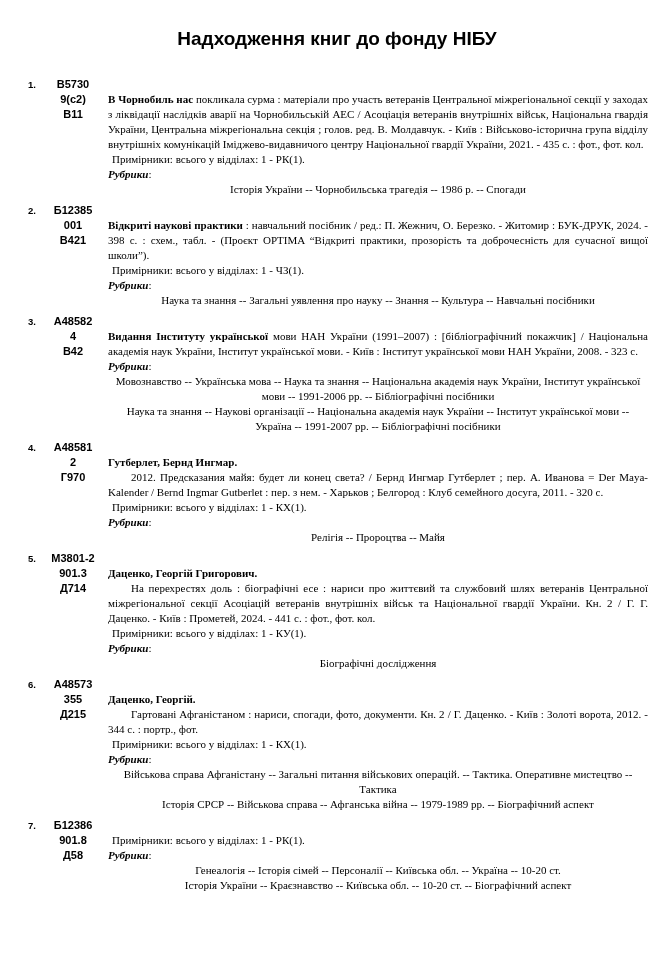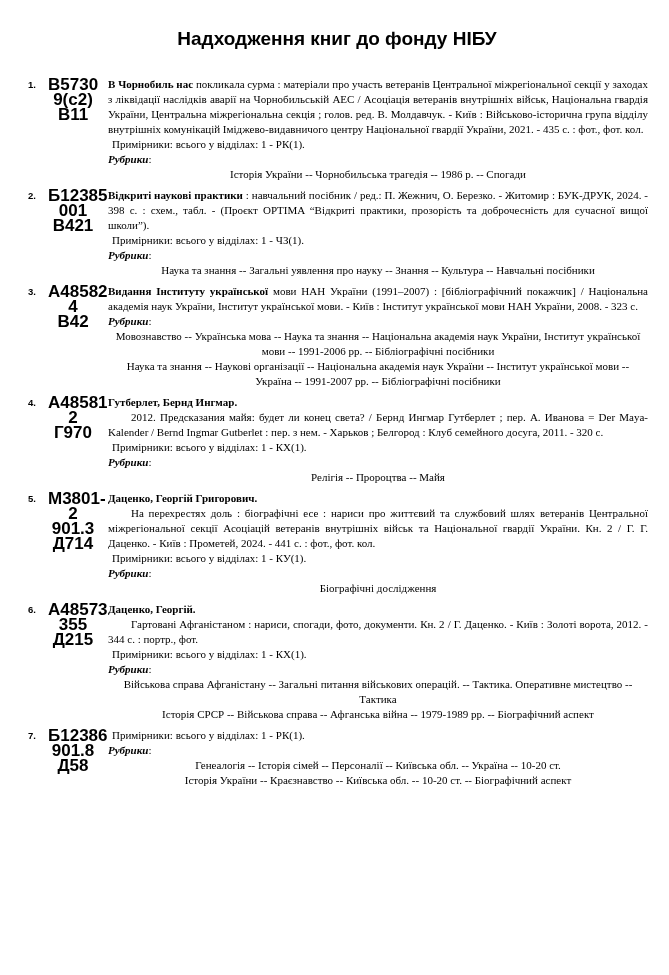--- a/index.html
+++ b/index.html
@@ -30,26 +30,26 @@
   .num {
     font-family: "Liberation Sans", sans-serif;
     font-weight: 700;
     font-size: 9.5px;
     line-height: 13px;
     padding: 1px 0 0 2px;
   }
   .call {
     font-family: "Liberation Sans", sans-serif;
     font-weight: 700;
-    font-size: 17px;
+    font-size: 11px;
     line-height: 15px;
     text-align: center;
     padding-right: 10px;
   }
-  .content { font-size: 11px; line-height: 15px; }
+  .content { font-size: 11px; line-height: 15px; margin-top: 15px; }
   .content p { margin: 0; }
   .bib { text-align: justify; }
   .head { font-weight: 700; }
   .author { font-weight: 700; display: block; text-align: left; }
   .indented { display: block; text-indent: 23px; text-align: justify; }
   .copies { padding-left: 4px; }
   .rub-label { font-weight: 700; font-style: italic; }
   .rubric { text-align: center; }
 </style>
 </head>

